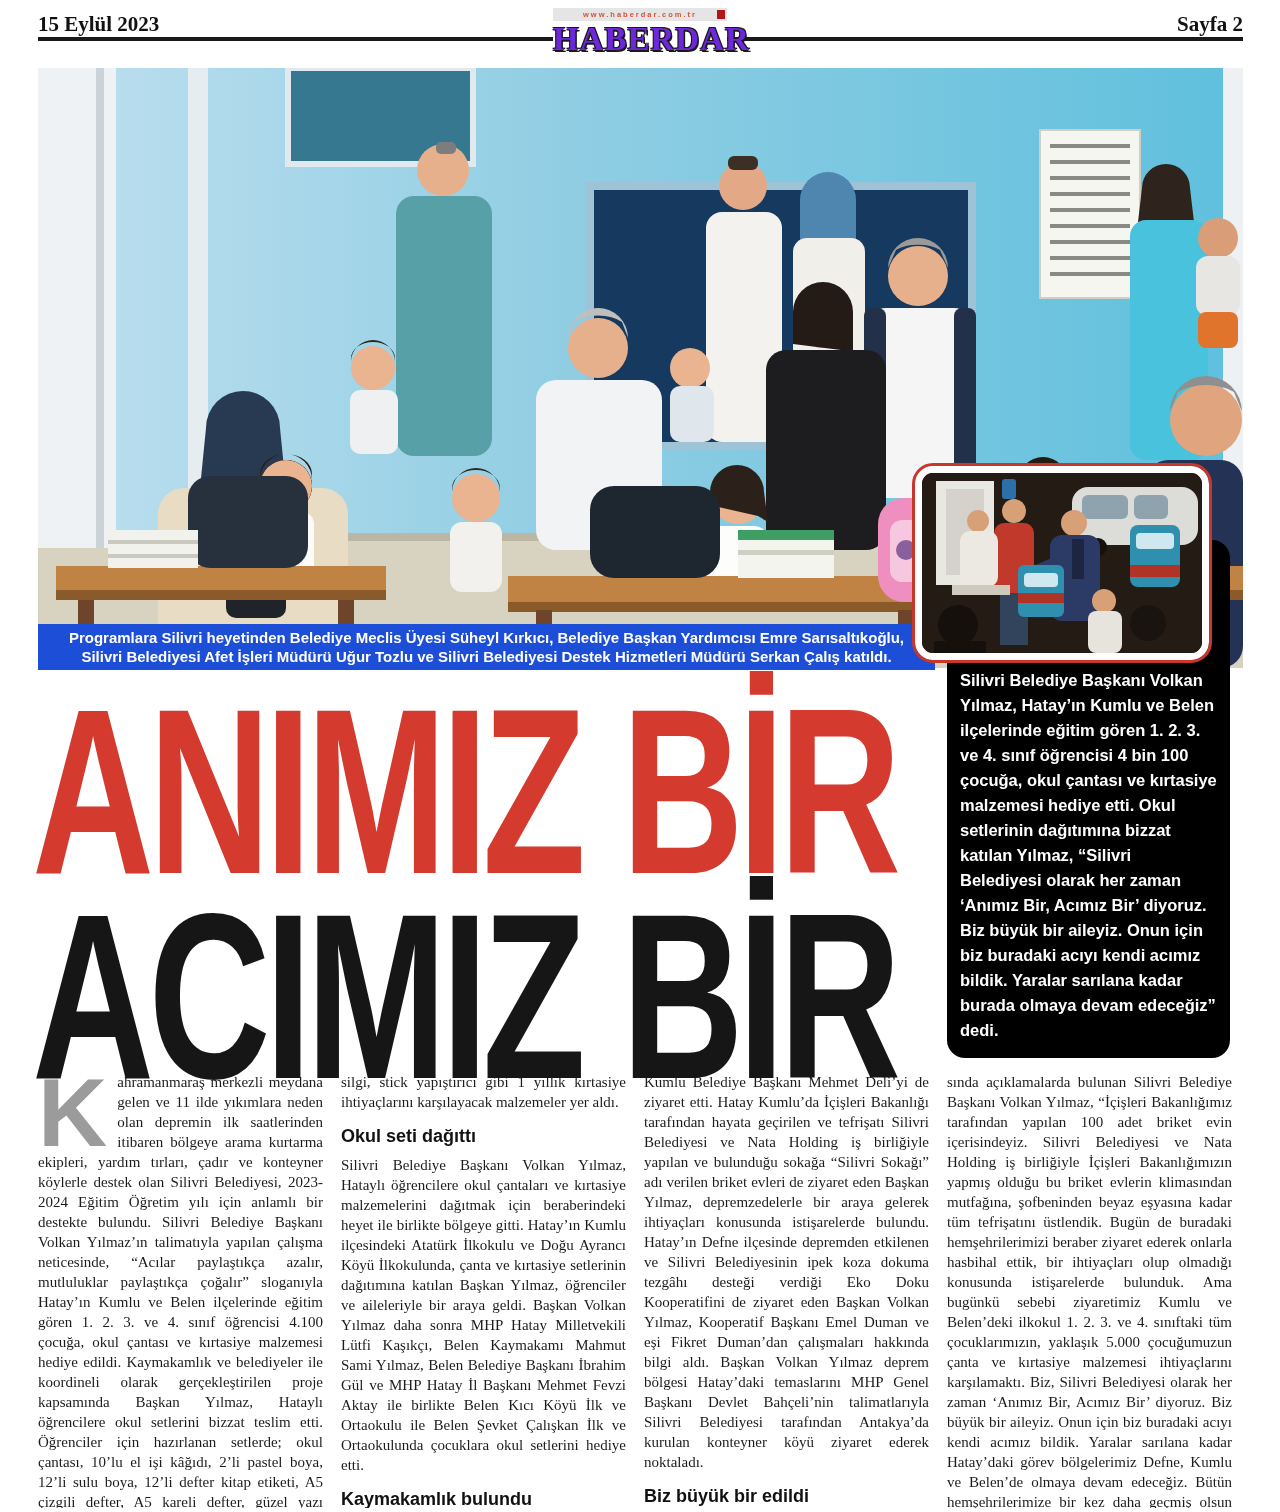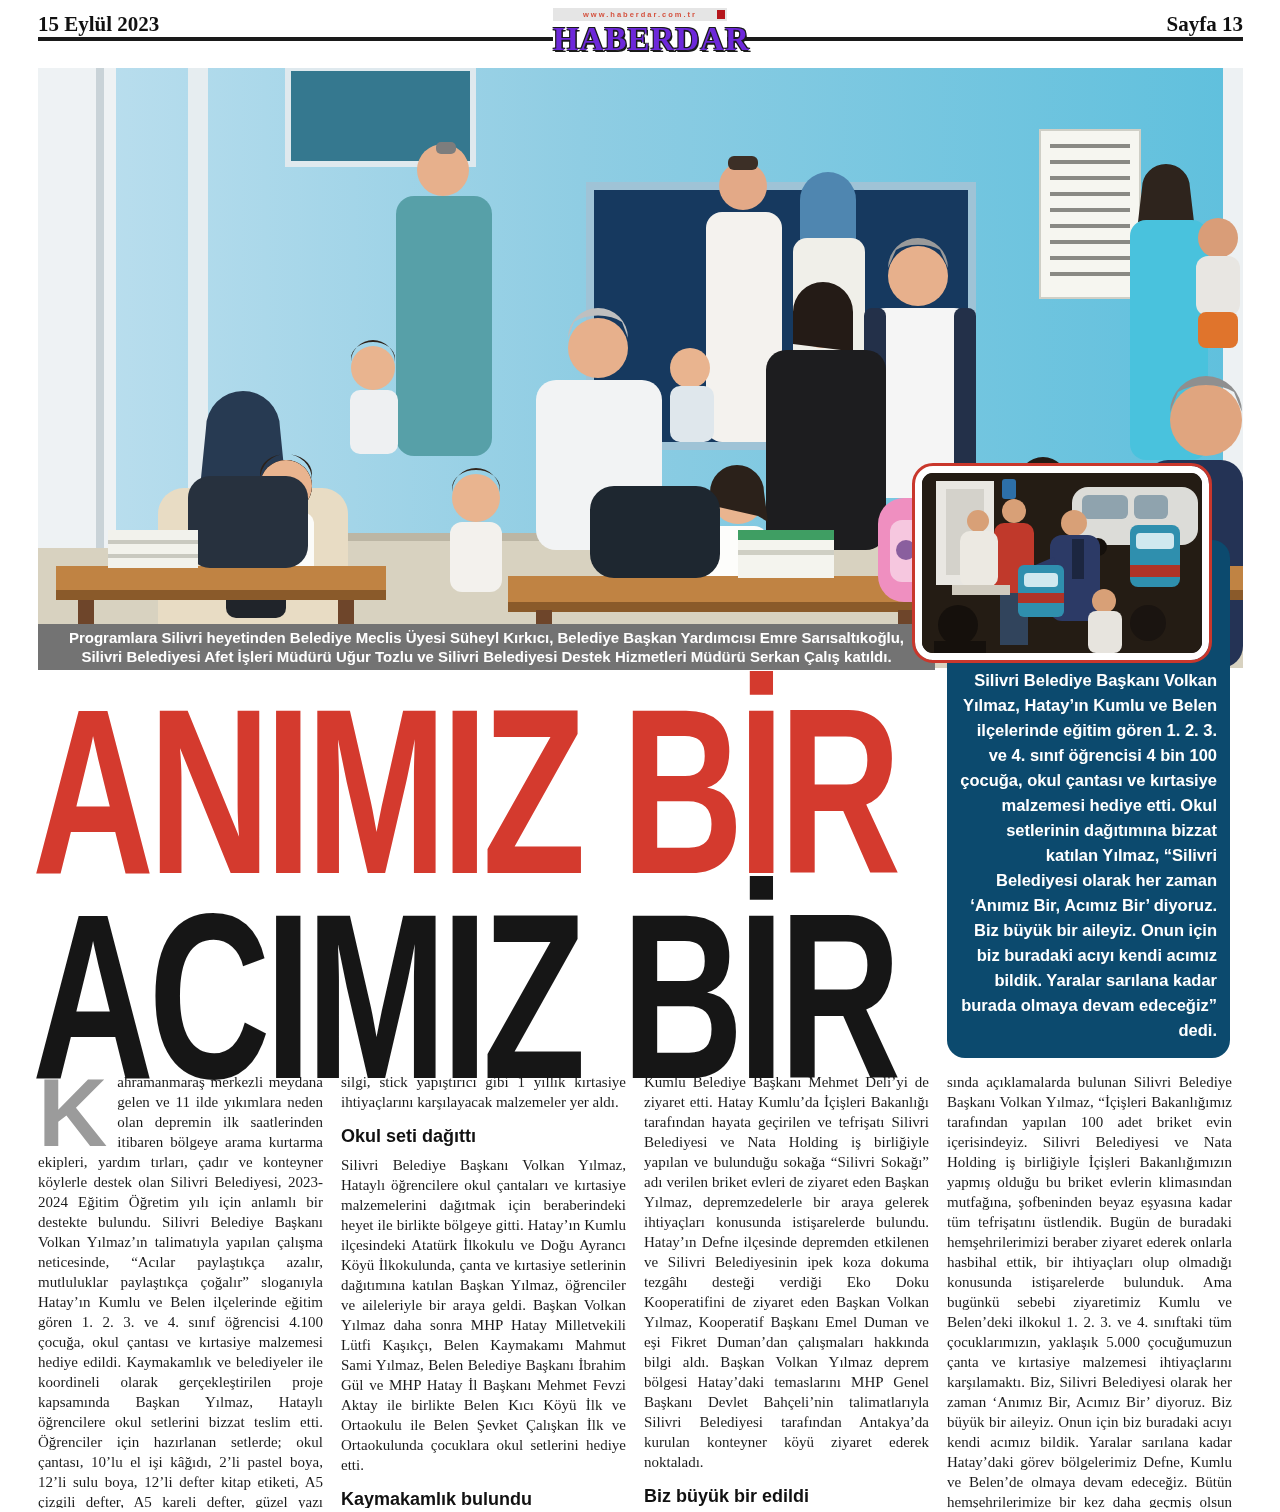--- a/index.html
+++ b/index.html
@@ -10,24 +10,24 @@
   .hdr-page{position:absolute;right:37px;top:12px;font:bold 21px "Liberation Serif",serif;color:#111;}
   .hdr-rule{position:absolute;left:38px;right:37px;top:37px;height:4px;background:#1a1a1a;}
   .masthead{position:absolute;left:553px;top:8px;width:174px;height:48px;background:#fff;text-align:center;z-index:3;}
   .masthead-bar{position:relative;height:13px;background:#e5e5e5;font:bold 7.5px "Liberation Sans",sans-serif;
         color:#d4523f;letter-spacing:2px;line-height:13px;}
   .masthead-mark{position:absolute;right:2px;top:2px;width:8px;height:9px;background:#b5161c;}
   .masthead-title{font:bold 33px "Liberation Serif",serif;color:#6d28d9;letter-spacing:1px;line-height:36px;
         text-shadow:1.5px 1.5px 0 #1a1a1a, -1px -1px 0 #1a1a1a,1px -1px 0 #1a1a1a,-1px 1px 0 #1a1a1a;}
   
   .photo-main{position:absolute;left:38px;top:68px;width:1205px;height:600px;overflow:hidden;background:#7cc4de;}
-  .caption{position:absolute;left:38px;top:624px;width:897px;height:46px;background:#737373;color:#fff;
+  .caption{position:absolute;left:38px;top:624px;width:897px;height:46px;background:#1d4ed8;color:#fff;
         font:bold 15px/19px "Liberation Sans",sans-serif;text-align:center;padding:4px 26px;box-sizing:border-box;z-index:4;}
-  .redbox{position:absolute;left:947px;top:540px;width:283px;height:518px;background:#0c4a6e;border-radius:18px;
-        color:#fff;font:bold 16.5px/25px "Liberation Sans",sans-serif;text-align:right;
+  .redbox{position:absolute;left:947px;top:540px;width:283px;height:518px;background:#000000;border-radius:18px;
+        color:#fff;font:bold 16.5px/25px "Liberation Sans",sans-serif;text-align:left;
         padding:128px 13px 0 13px;box-sizing:border-box;z-index:3;}
   .inset{position:absolute;left:915px;top:466px;width:294px;height:194px;background:#221a12;
         border:7px solid #fff;outline:3px solid #c9372c;border-radius:18px;box-sizing:border-box;overflow:hidden;z-index:5;}
   
   .hl{position:absolute;left:32px;white-space:nowrap;font:bold 235px/0.78 "Liberation Sans",sans-serif;
       letter-spacing:-8px;transform:scaleX(0.72);transform-origin:0 0;z-index:2;}
   .hl1{top:700px;color:#d43a2e;}
   .hl2{top:905px;color:#161616;}
   
   .columns{position:absolute;left:38px;top:1072px;width:1194px;height:436px;display:grid;
@@ -36,21 +36,21 @@
   .col p{margin:0 0 2px 0;font:15px/20px "Liberation Serif",serif;text-align:justify;color:#1c1c1c;}
   .col h3{margin:14px 0 8px 0;font:bold 18px "Liberation Sans",sans-serif;color:#111;}
   .dropcap{float:left;font:bold 96px/74px "Liberation Sans",sans-serif;color:#9b9b9b;margin:4px 10px 0 0;}
 </style>
 </head>
 <body>
 
 <div class="page">
 
   <div class="hdr-date">15 Eylül 2023</div>
-  <div class="hdr-page">Sayfa 13</div>
+  <div class="hdr-page">Sayfa 2</div>
   <div class="hdr-rule"></div>
   <div class="masthead">
     <div class="masthead-bar">www.haberdar.com.tr</div>
     <div class="masthead-mark"></div>
     <div class="masthead-title">HABERDAR</div>
   </div>
 
   <div class="photo-main">
     <svg width="1205" height="600" viewBox="0 0 1205 600">
       <defs>

